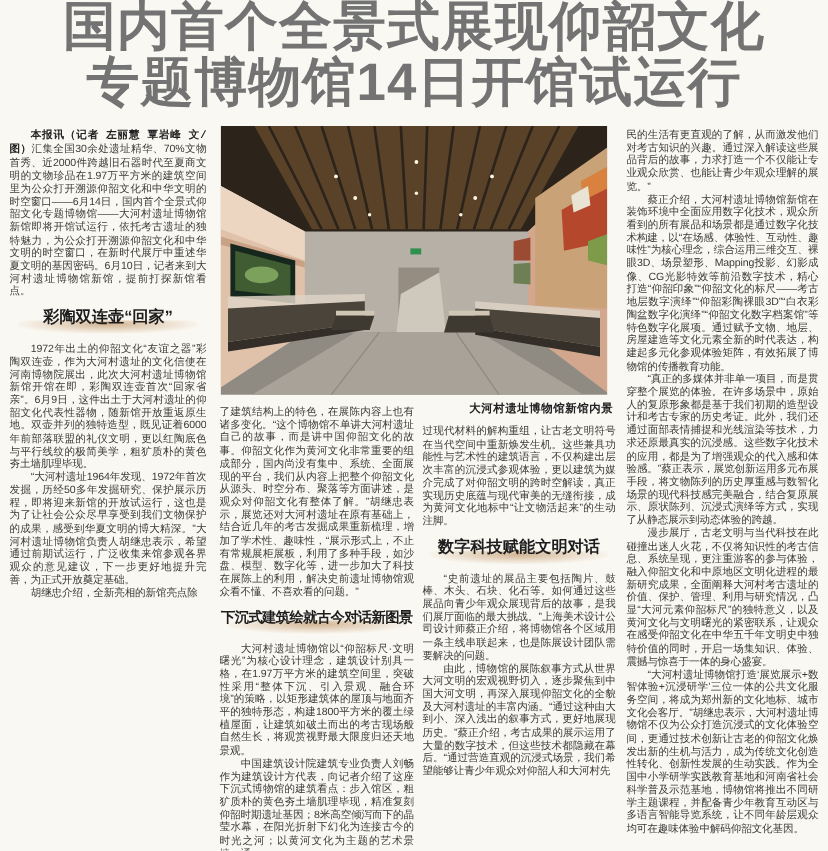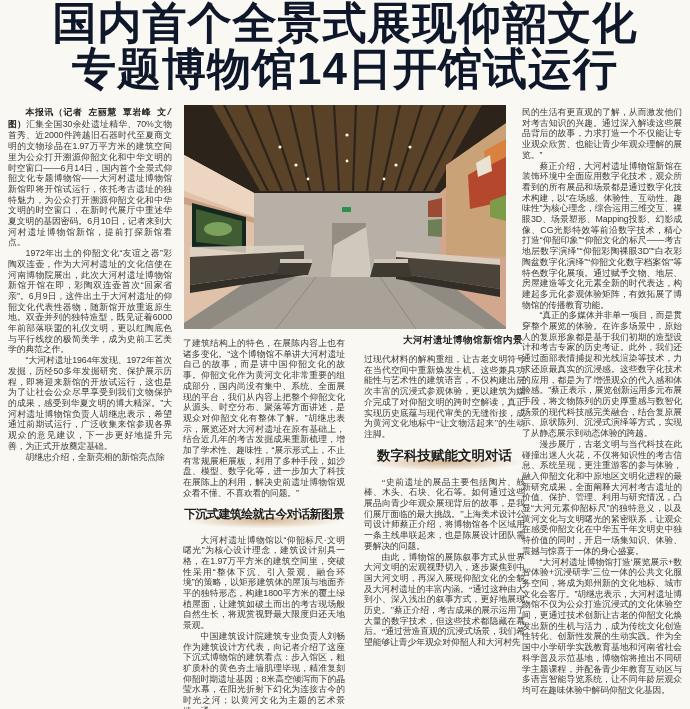--- a/index.html
+++ b/index.html
@@ -3,35 +3,35 @@
 <meta charset="utf-8">
 <style>
   html,body{margin:0;padding:0;}
   .page{
     position:relative;width:690px;height:709px;background:#faf8f2;overflow:hidden;
     font-family:"Liberation Sans","DejaVu Sans",sans-serif;color:#3a3a3a;
   }
   
   .headline{
     position:absolute;left:0;top:0;width:690px;text-align:center;
-    color:#0f172a;font-weight:900;margin:0;line-height:46px;font-size:44px;
+    color:#737373;font-weight:900;margin:0;line-height:46px;font-size:44px;
     letter-spacing:1px;
   }
   .hl-line{display:block;white-space:nowrap;}
   
   .photo{
     position:absolute;left:184px;top:105px;width:322px;height:224px;margin:0;
     overflow:hidden;background:#b7b0a7;
   }
   .photo svg{display:block;width:100%;height:100%;}
   
   .col{position:absolute;overflow:hidden;}
   .col-1{left:8px;  top:107px;width:164px;height:598px;}
   .col-2{left:183px;top:338px;width:162px;height:371px;}
-  .col-3{left:364px;top:334px;width:161px;height:375px;font-family:Liberation Serif, serif;}
+  .col-3{left:352px;top:334px;width:161px;height:375px;}
   .col-4{left:522px;top:107px;width:160px;height:600px;}
   .col p{
     margin:0;font-size:8.8px;line-height:10.7px;text-align:justify;
     text-indent:2em;color:#3a3a3a;letter-spacing:-0.1px;
   }
   .col p.cont{text-indent:0;}
   .lead-label,.lead-byline{font-weight:bold;color:#222;font-family:Liberation Mono, monospace;}
   
   .sec{
     position:relative;margin:5px 0 6px;padding:2px 0 6px;text-align:center;
@@ -115,21 +115,22 @@
 
       <polygon points="190,158 224,158 228,172 186,172" fill="#3e3931"></polygon>
       <polygon points="190,154 224,154 224,158 190,158" fill="#cfc6b6"></polygon>
       <polygon points="96,158 128,158 124,170 92,170" fill="#3e3931"></polygon>
       <polygon points="96,154 128,154 128,158 96,158" fill="#cfc6b6"></polygon>
     </svg>
   </figure>
 
   <div class="col col-1">
     <p><span class="lead-label">本报讯</span><span class="lead-byline">（记者 左丽慧 覃岩峰 文/图）</span><span>汇集全国30余处遗址精华、70%文物首秀、近2000件跨越旧石器时代至夏商文明的文物珍品在1.97万平方米的建筑空间里为公众打开溯源仰韶文化和中华文明的时空窗口——6月14日，国内首个全景式仰韶文化专题博物馆——大河村遗址博物馆新馆即将开馆试运行，依托考古遗址的独特魅力，为公众打开溯源仰韶文化和中华文明的时空窗口，在新时代展厅中重述华夏文明的基因密码。6月10日，记者来到大河村遗址博物馆新馆，提前打探新馆看点。</span></p>
-    <p>1972年出土的仰韶文化“友谊之器”彩陶双连壶，作为大河村遗址的文化信使在河南博物院展出，此次大河村遗址博物馆新馆开馆在即，彩陶双连壶首次“回家省亲”。6月9日，这件出土于大河村遗址的仰韶文化代表性器物，随新馆开放重返原生地。双壶并列的独特造型，既见证着6000年前部落联盟的礼仪文明，更以红陶底色与平行线纹的极简美学，成为史前工艺美学的典范之作。</p>
+    <div class="sec">彩陶双连壶“回家”</div>
+    <p>1972年出土的仰韶文化“友谊之器”彩陶双连壶，作为大河村遗址的文化信使在河南博物院展出，此次大河村遗址博物馆新馆开馆在即，彩陶双连壶首次“回家省亲”。6月9日，这件出土于大河村遗址的仰韶文化代表性器物，随新馆开放重返原生地。双壶并列的独特造型，既见证着6000年前部落联盟的礼仪文明，更以红陶底色与平行线纹的极简美学，粗犷质朴的黄色夯土墙肌理毕现。</p>
     <p>“大河村遗址1964年发现、1972年首次发掘，历经50多年发掘研究、保护展示历程，即将迎来新馆的开放试运行，这也是为了让社会公众尽早享受到我们文物保护的成果，感受到华夏文明的博大精深。”大河村遗址博物馆负责人胡继忠表示，希望通过前期试运行，广泛收集来馆参观各界观众的意见建议，下一步更好地提升完善，为正式开放奠定基础。</p>
     <p>胡继忠介绍，全新亮相的新馆亮点除</p>
   </div>
 
   <div class="col col-2">
     <p class="cont">了建筑结构上的特色，在展陈内容上也有诸多变化。“这个博物馆不单讲大河村遗址自己的故事，而是讲中国仰韶文化的故事。仰韶文化作为黄河文化非常重要的组成部分，国内尚没有集中、系统、全面展现的平台，我们从内容上把整个仰韶文化从源头、时空分布、聚落等方面讲述，是观众对仰韶文化有整体了解。”胡继忠表示，展览还对大河村遗址在原有基础上，结合近几年的考古发掘成果重新梳理，增加了学术性、趣味性，“展示形式上，不止有常规展柜展板，利用了多种手段，如沙盘、模型、数字化等，进一步加大了科技在展陈上的利用，解决史前遗址博物馆观众看不懂、不喜欢看的问题。”</p>
     <div class="sec sec-long">下沉式建筑绘就古今对话新图景</div>
     <p>大河村遗址博物馆以“仰韶标尺·文明曙光”为核心设计理念，建筑设计别具一格，在1.97万平方米的建筑空间里，突破性采用“整体下沉、引入景观、融合环境”的策略，以矩形建筑体的屋顶与地面齐平的独特形态，构建1800平方米的覆土绿植屋面，让建筑如破土而出的考古现场般自然生长，将观赏视野最大限度归还天地景观。</p>
     <p>中国建筑设计院建筑专业负责人刘畅作为建筑设计方代表，向记者介绍了这座下沉式博物馆的建筑看点：步入馆区，粗犷质朴的黄色夯土墙肌理毕现，精准复刻仰韶时期遗址基因；8米高空倾泻而下的晶莹水幕，在阳光折射下幻化为连接古今的时光之河；以黄河文化为主题的艺术景墙，通</p>
   </div>

